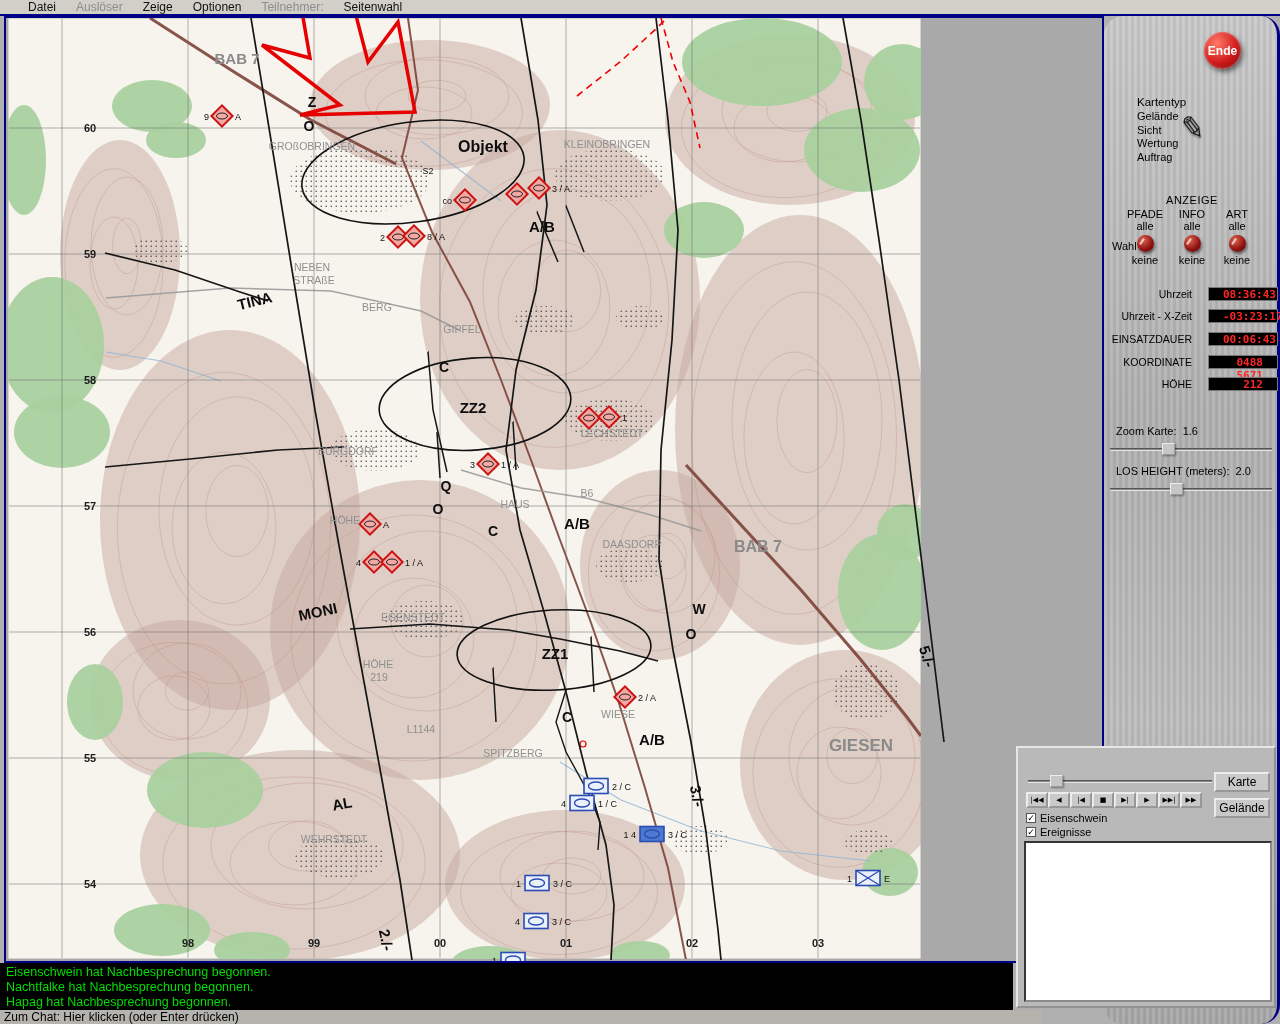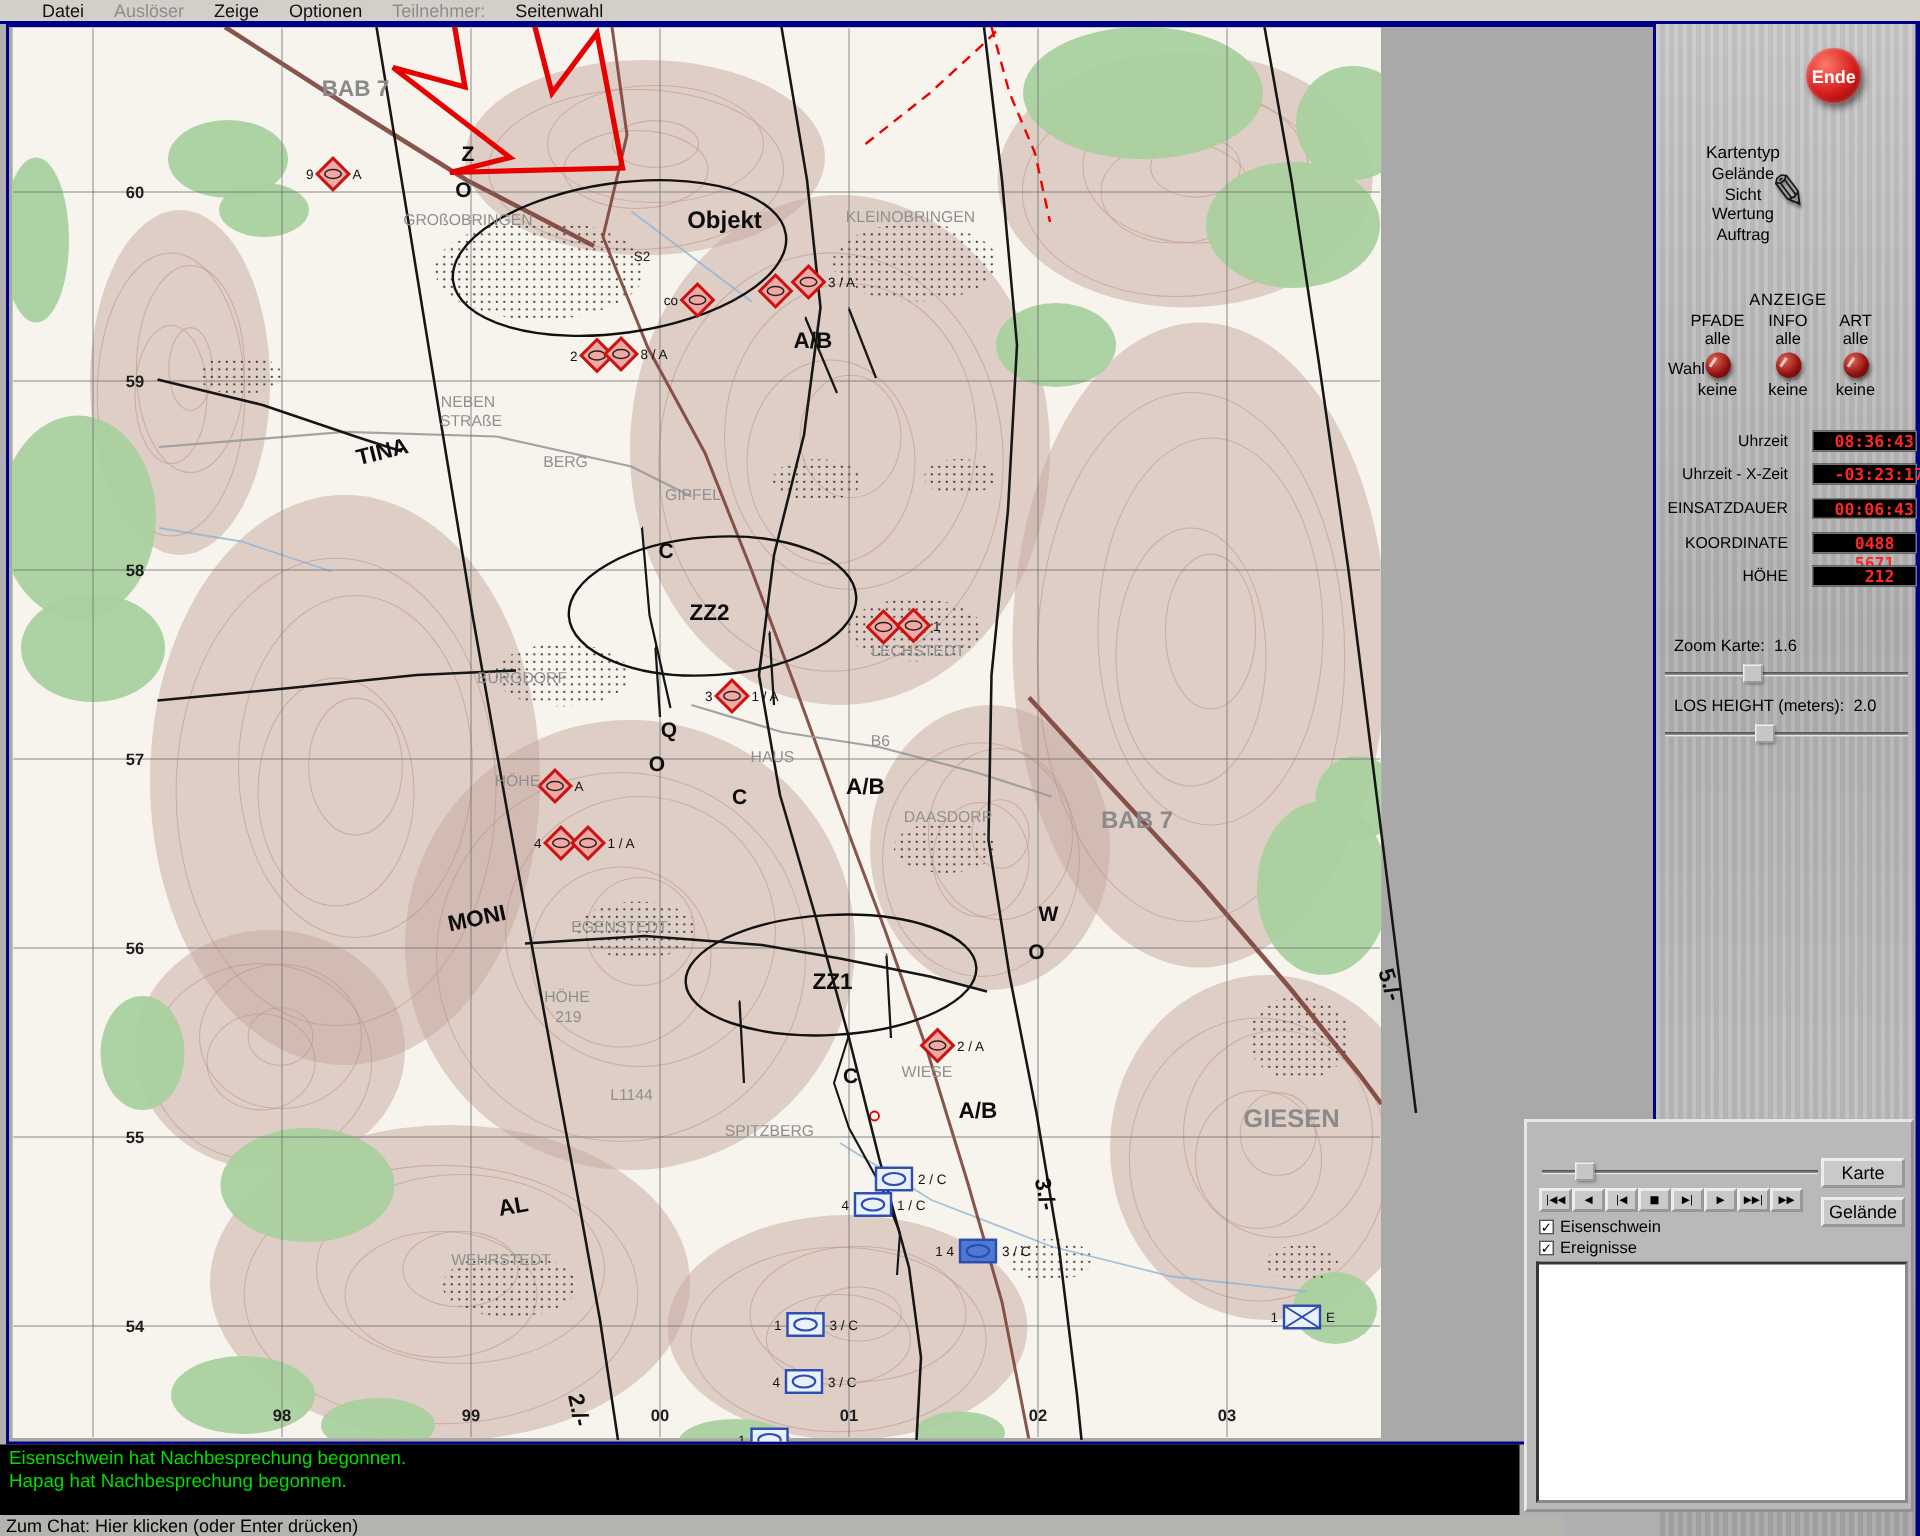--- a/index.html
+++ b/index.html
@@ -27,31 +27,31 @@
   }
   #map-svg { display:block; width:100%; height:100%; font-family:"Liberation Sans",sans-serif; }
 
   
   #sidebar {
     position:absolute; left:1104px; top:16px; width:176px; height:1008px; z-index:2;
     background:
       repeating-linear-gradient(90deg, rgba(255,255,255,.07) 0 3px, rgba(0,0,0,.05) 3px 6px),
       linear-gradient(180deg,#c9c9c9,#b0b0b0 40%,#bdbdbd 70%,#a7a7a7);
     border-right:3px solid #000084;
-    font-size:11px; color:#000;
+    font-size:11px; color:#000;border-radius:19px;
   }
   #ende-btn {
     position:absolute; left:100px; top:16px; width:37px; height:37px; border-radius:50%;
     background:radial-gradient(circle at 35% 30%, #ff7a68, #d31c1c 55%, #700000);
     color:#fff; font-weight:bold; font-size:12px;
     display:flex; align-items:center; justify-content:center;
     box-shadow:2px 3px 5px rgba(0,0,0,.5), inset 0 0 3px rgba(255,255,255,.45);
     cursor:pointer;
   }
-  #kartentyp { position:absolute; left:12px; top:80px; width:92px; text-align:center; }
+  #kartentyp { position:absolute; left:12px; top:80px; width:92px; text-align:left;padding-left:21px; }
   #kartentyp .kt-title { font-size:11.5px; margin-bottom:2px; }
   #kartentyp .kt-opt { line-height:13.5px; cursor:pointer; }
   #pen-icon {
     position:absolute; left:76px; top:94px; font-size:30px; color:#1a1a1a;
     transform:rotate(8deg); text-shadow:1px 2px 2px rgba(0,0,0,.4);
   }
   #anz-title { position:absolute; left:0; top:178px; width:176px; text-align:center; letter-spacing:.5px; }
   .anz-col { position:absolute; top:192px; width:48px; text-align:center; }
   .anz-col .knob {
     width:17px; height:17px; border-radius:50%; margin:3px auto 2px auto; position:relative;
@@ -520,20 +520,21 @@
     <span>LOS HEIGHT (meters):</span>&nbsp;&nbsp;<span>2.0</span>
   </div>
   <div class="slider" style="left:6px; top:466px; width:162px">
     <div class="track"></div>
     <div class="thumb" style="left:60px"></div>
   </div>
 </div>
 
 <div id="chat">
   <div>Eisenschwein hat Nachbesprechung begonnen.</div>
+  <div>Nachtfalke hat Nachbesprechung begonnen.</div>
   <div>Hapag hat Nachbesprechung begonnen.</div>
 </div>
 <div id="statusbar">Zum Chat: Hier klicken (oder Enter drücken)</div>
 
 <div id="playback">
   <div class="slider" style="left:10px; top:26px; width:184px">
     <div class="track"></div>
     <div class="thumb" style="left:22px"></div>
   </div>
   <div class="btn" id="karte-btn">Karte</div>

